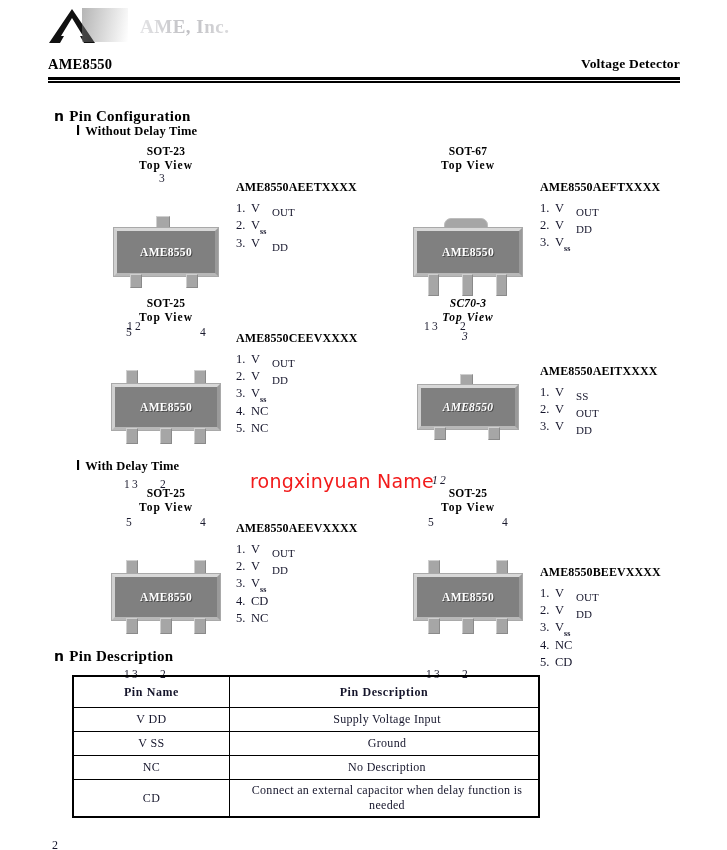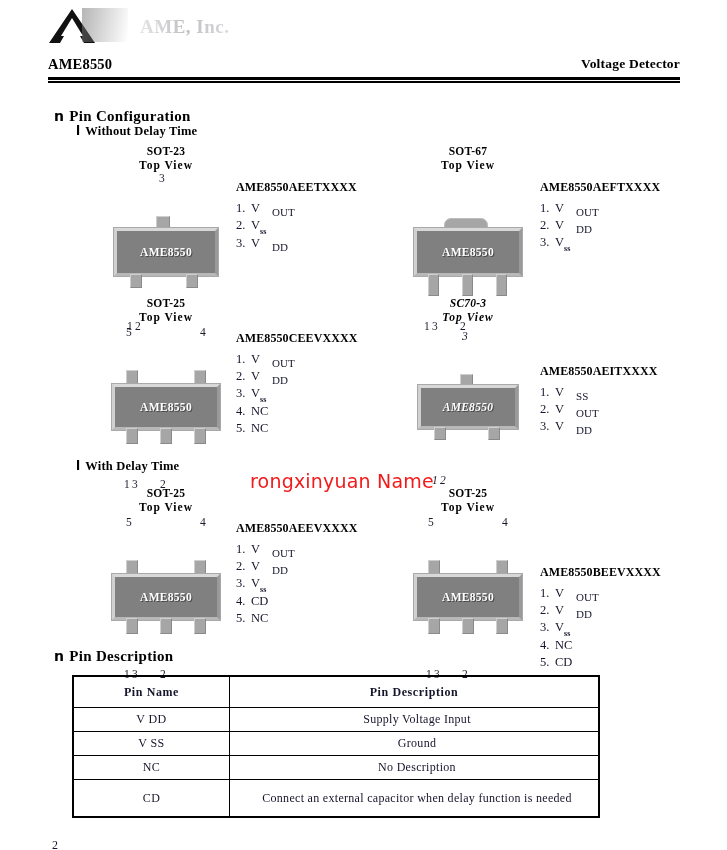--- a/index.html
+++ b/index.html
@@ -244,21 +244,21 @@
     font-size: 19px;
     letter-spacing: 0.2px;
     white-space: nowrap;
   }
 
   
   .pin-table {
     position: absolute;
     left: 72px;
     top: 675px;
-    width: 528px;
+    width: 468px;
     border-collapse: collapse;
     border: 2.5px solid #000;
   }
   .pin-table th, .pin-table td {
     border: 1.5px solid #000;
     font-size: 12px;
     color: #15152b;
     padding: 0;
   }
   .pin-table th {

